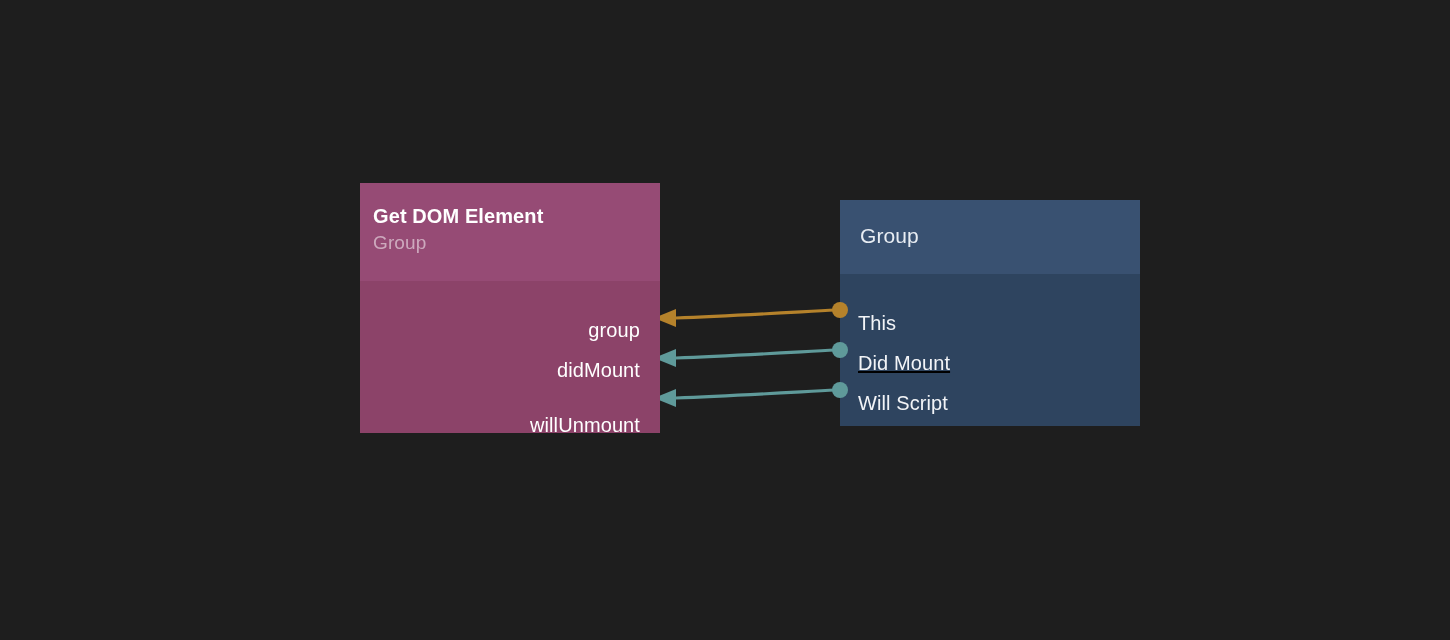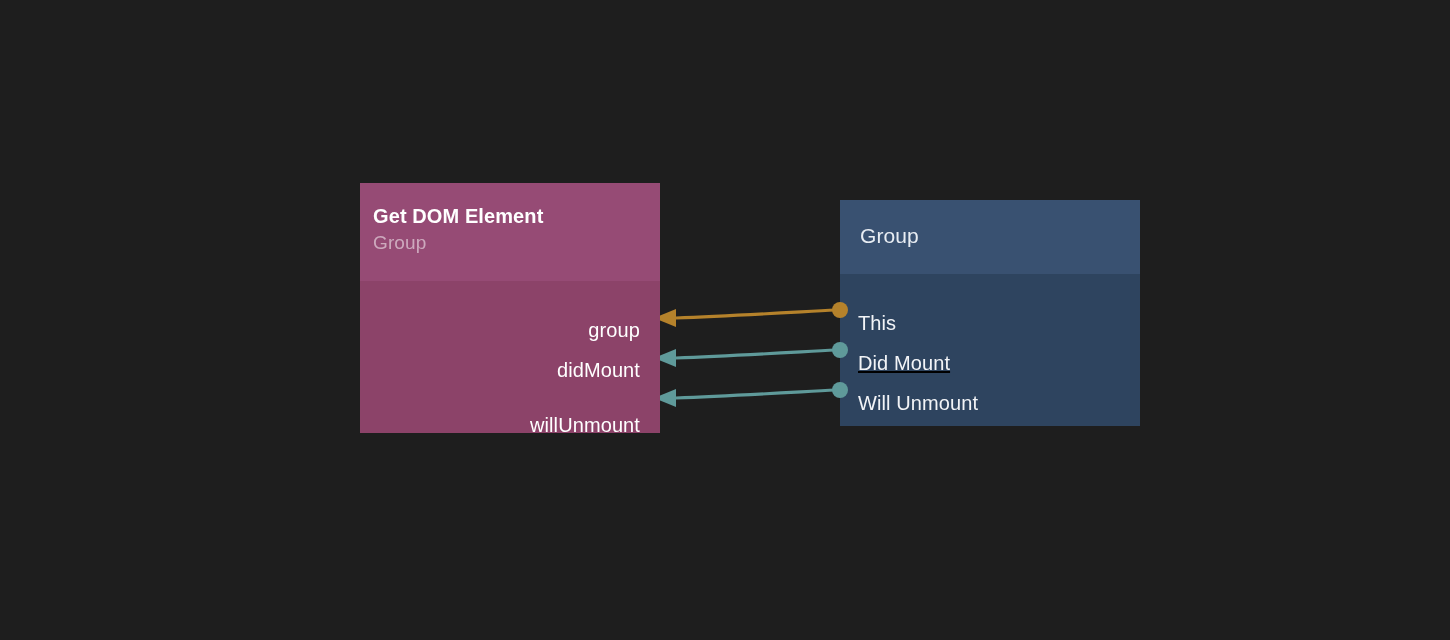--- a/index.html
+++ b/index.html
@@ -206,21 +206,21 @@
 
       <div class="port-row-in" style="top:36px;">
         <span class="port-label">This</span>
       </div>
 
       <div class="port-row-in" style="top:76px;text-decoration:underline;">
         <span class="port-label">Did Mount</span>
       </div>
 
       <div class="port-row-in" style="top:116px;">
-        <span class="port-label">Will Unmount</span>
+        <span class="port-label">Will Script</span>
       </div>
 
     </div>
   </div>
 
   <div class="port-dot" style="left:832px; top:302px; background:#b5822b;"></div>
   <div class="port-dot" style="left:832px; top:342px; background:#5f9a9a;"></div>
   <div class="port-dot" style="left:832px; top:382px; background:#5f9a9a;"></div>
 
 </div>

